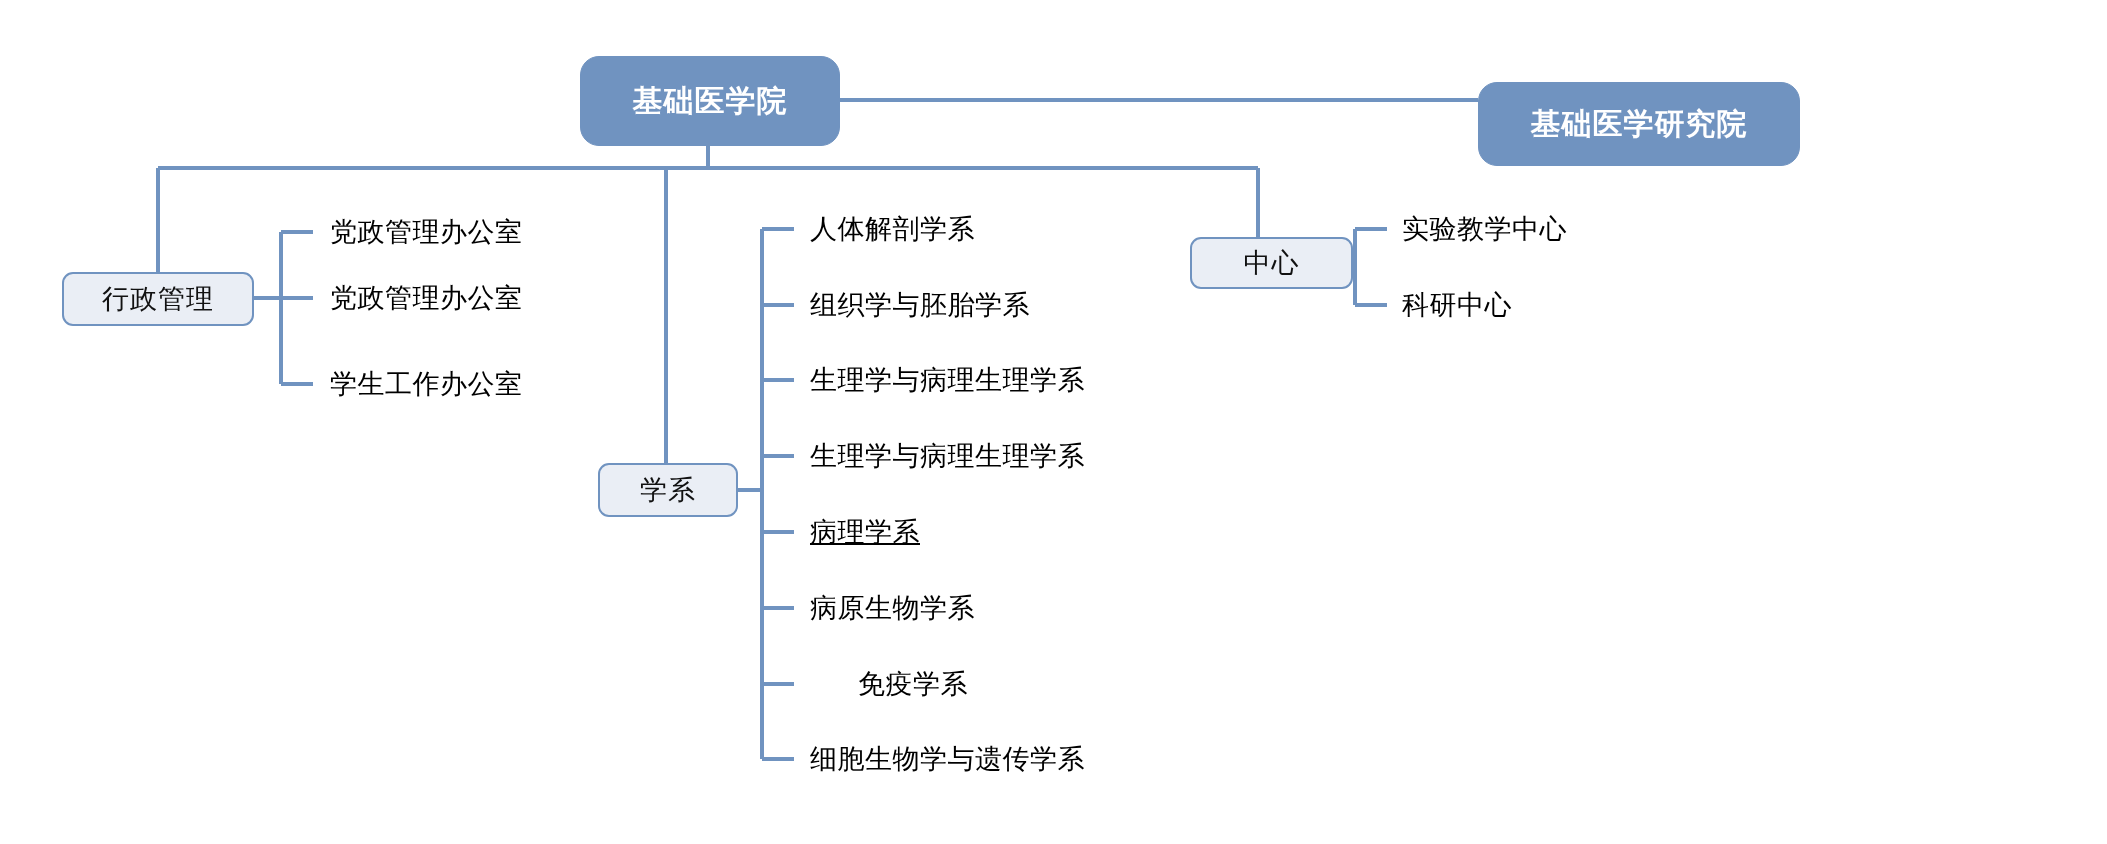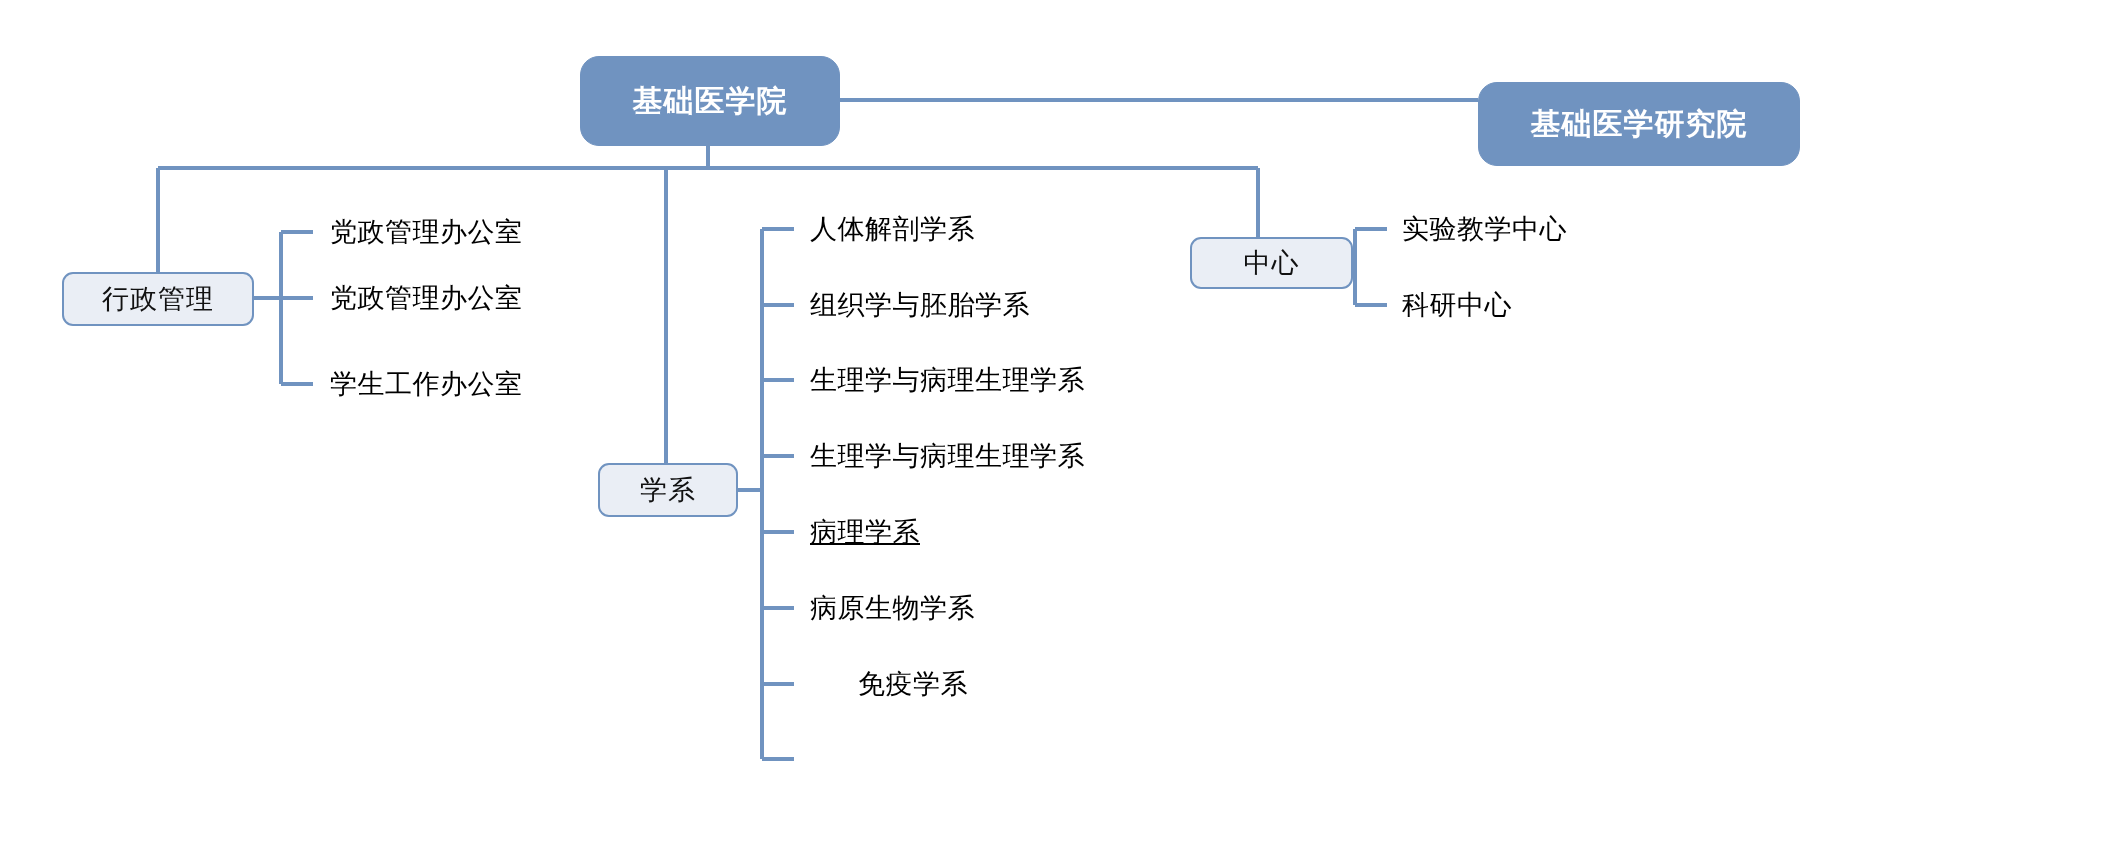--- a/index.html
+++ b/index.html
@@ -152,20 +152,23 @@
   </div>
   <div class="leaf" style="left:810px; top:519px;text-decoration:underline;">
     <span>病理学系</span>
   </div>
   <div class="leaf" style="left:810px; top:595px;">
     <span>病原生物学系</span>
   </div>
   <div class="leaf" style="left:828px; top:671px;margin-left:30px;">
     <span>免疫学系</span>
   </div>
+  <div class="leaf" style="left:810px; top:746px;">
+    <span>细胞生物学与遗传学系</span>
+  </div>
 
   <div class="node node-sub" style="left:1190px; top:237px; width:163px; height:52px;">
     <span>中心</span>
   </div>
 
   <div class="leaf" style="left:1402px; top:216px;">
     <span>实验教学中心</span>
   </div>
   <div class="leaf" style="left:1402px; top:292px;">
     <span>科研中心</span>

